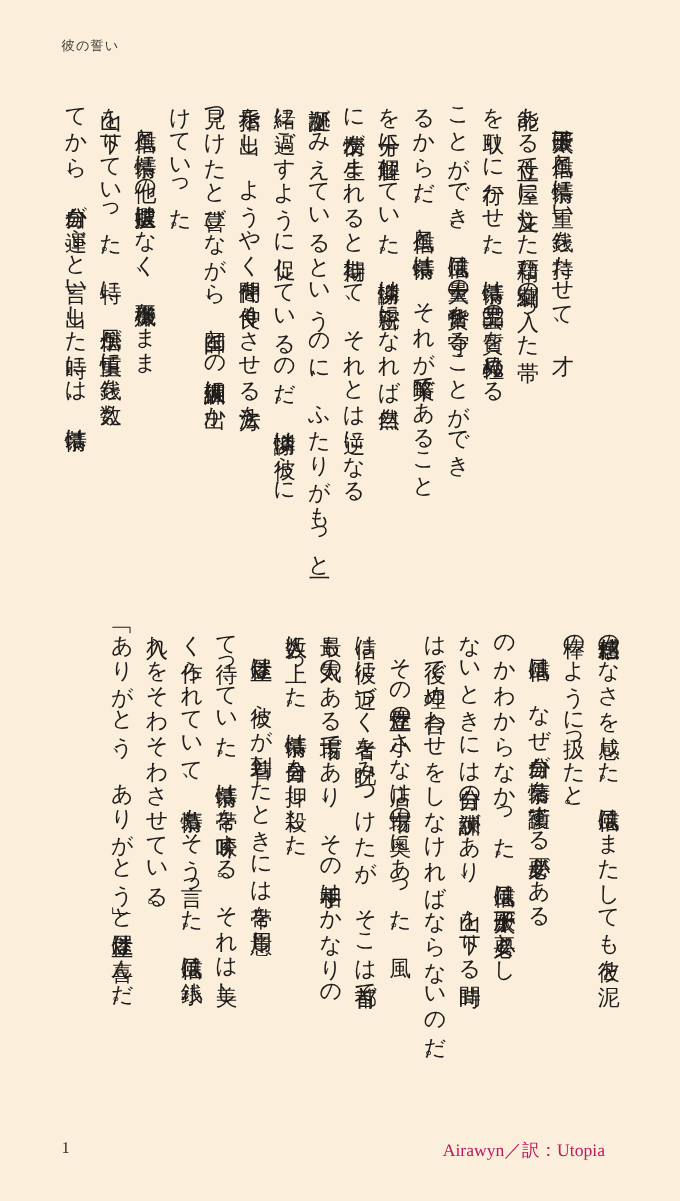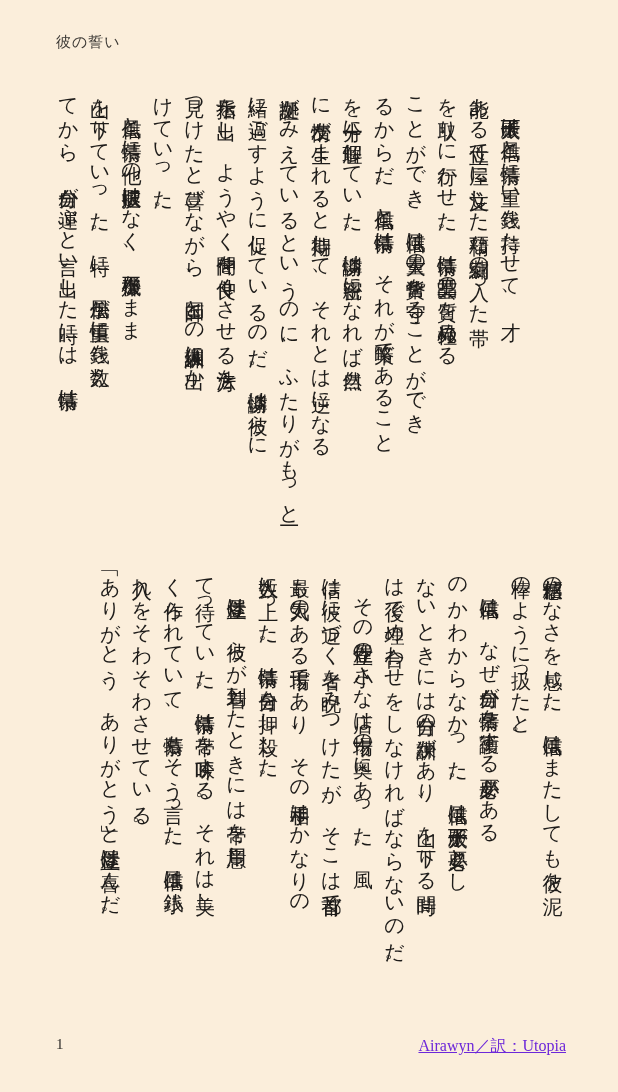--- a/index.html
+++ b/index.html
@@ -12,21 +12,21 @@
     position: relative;
     overflow: hidden;
     background: #fbeedb;
     color: #1e1c1a;
     font-family: "Liberation Serif", "DejaVu Serif", serif;
   }
   .running-header {
     position: absolute;
     left: 56px;
     top: 33px;
-    font-size: 15px;
+    font-size: 12px;
     letter-spacing: 1px;
     color: #3a3733;
   }
   .vblock {
     position: absolute;
     writing-mode: vertical-rl;
     text-orientation: mixed;
     white-space: pre;
     font-size: 20px;
     line-height: 31.6px;
@@ -52,25 +52,24 @@
   }
   .page-number {
     position: absolute;
     left: 56px;
     top: 0;
     font-size: 15px;
     color: #2e2c29;
   }
   .credit {
     position: absolute;
-    right: 52px;
+    right: 68px;
     top: 0;
     font-size: 16px;
-    color: #6d28d9;
-    text-decoration: underline;
+    color: #be185d;
   }
 </style>
 </head>
 <body>
 
 <div class="running-header">彼の誓い</div>
 
 <div class="vblock block-top">　太子殿下は風信と慕情に重い銭を持たせて、才
 能ある仕立て屋に注文した精巧な刺繍の入った帯
 を取りに行かせた。慕情は工芸品の質を見極める

